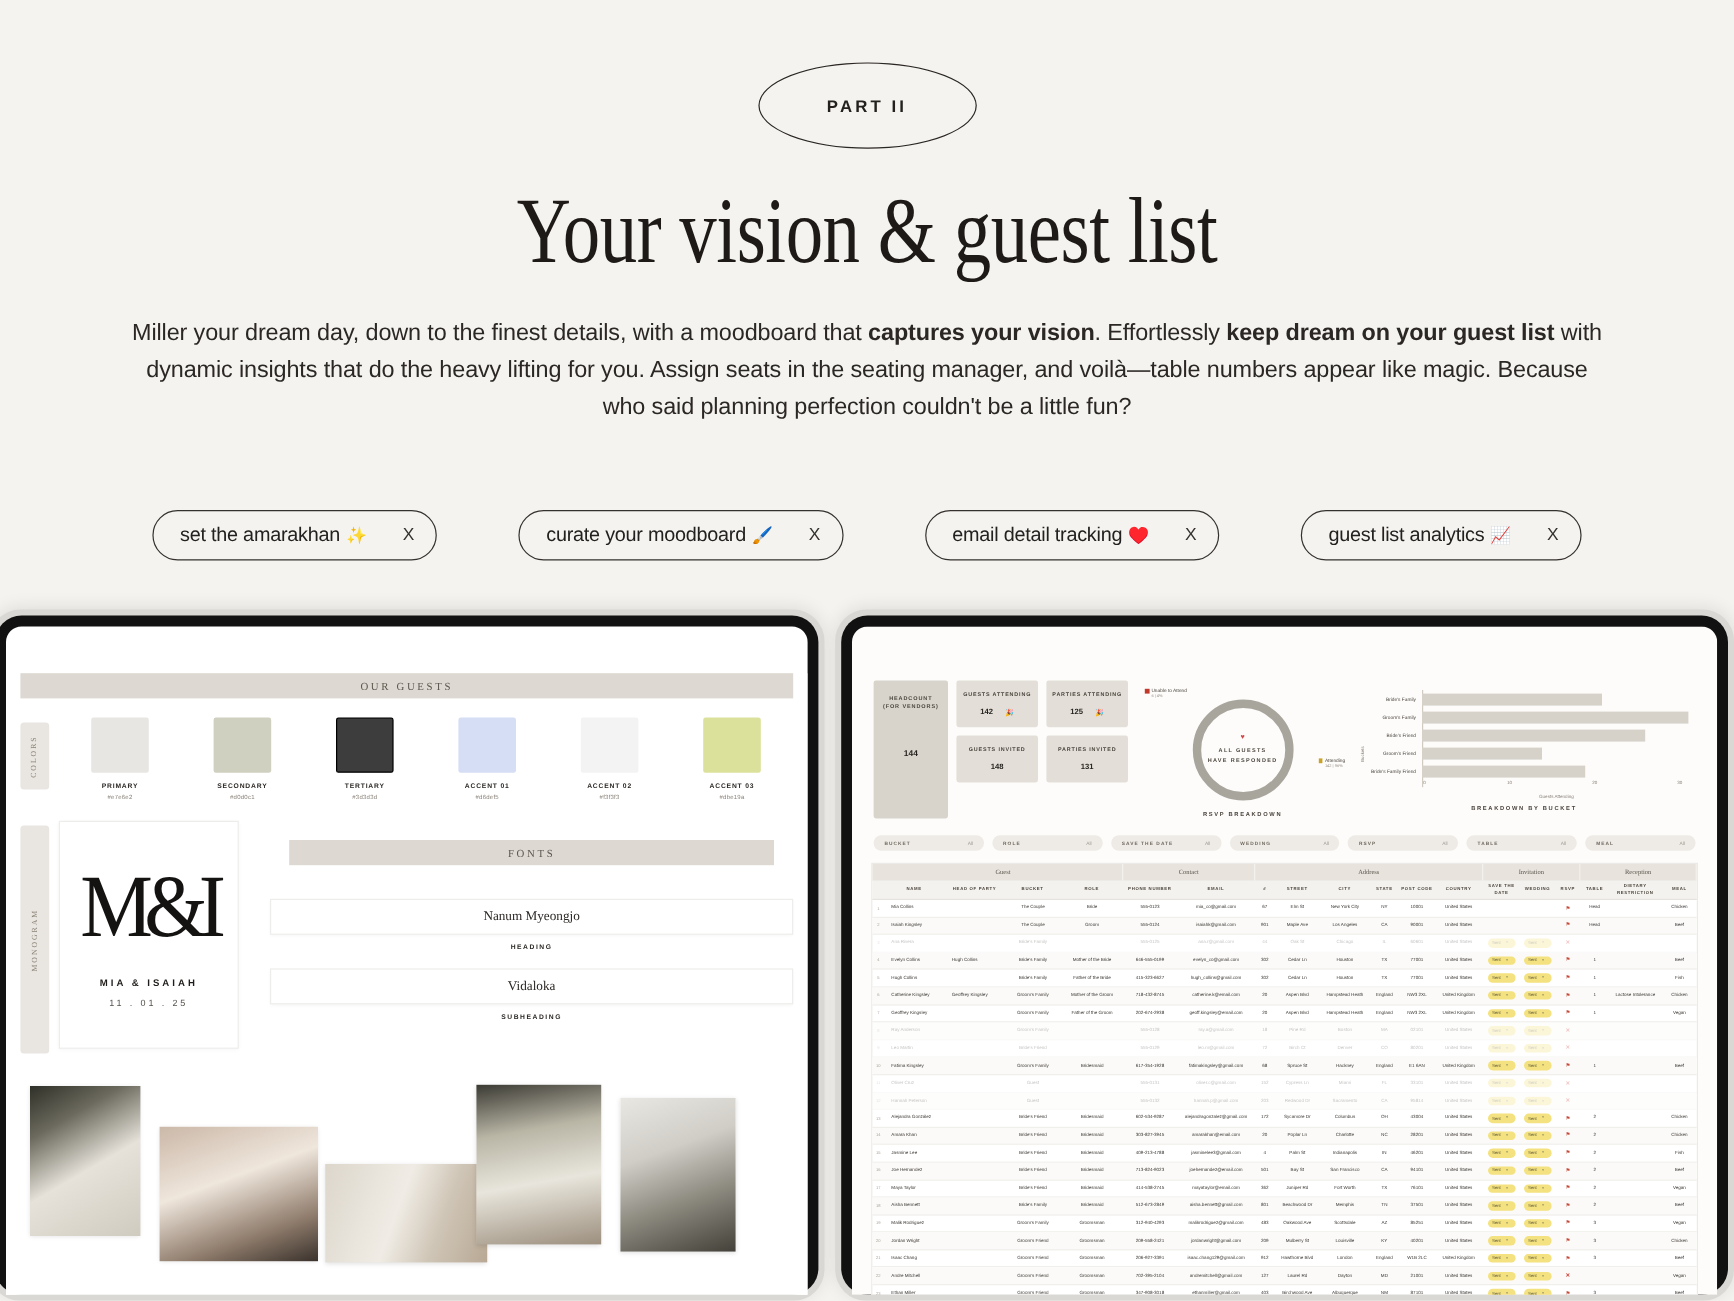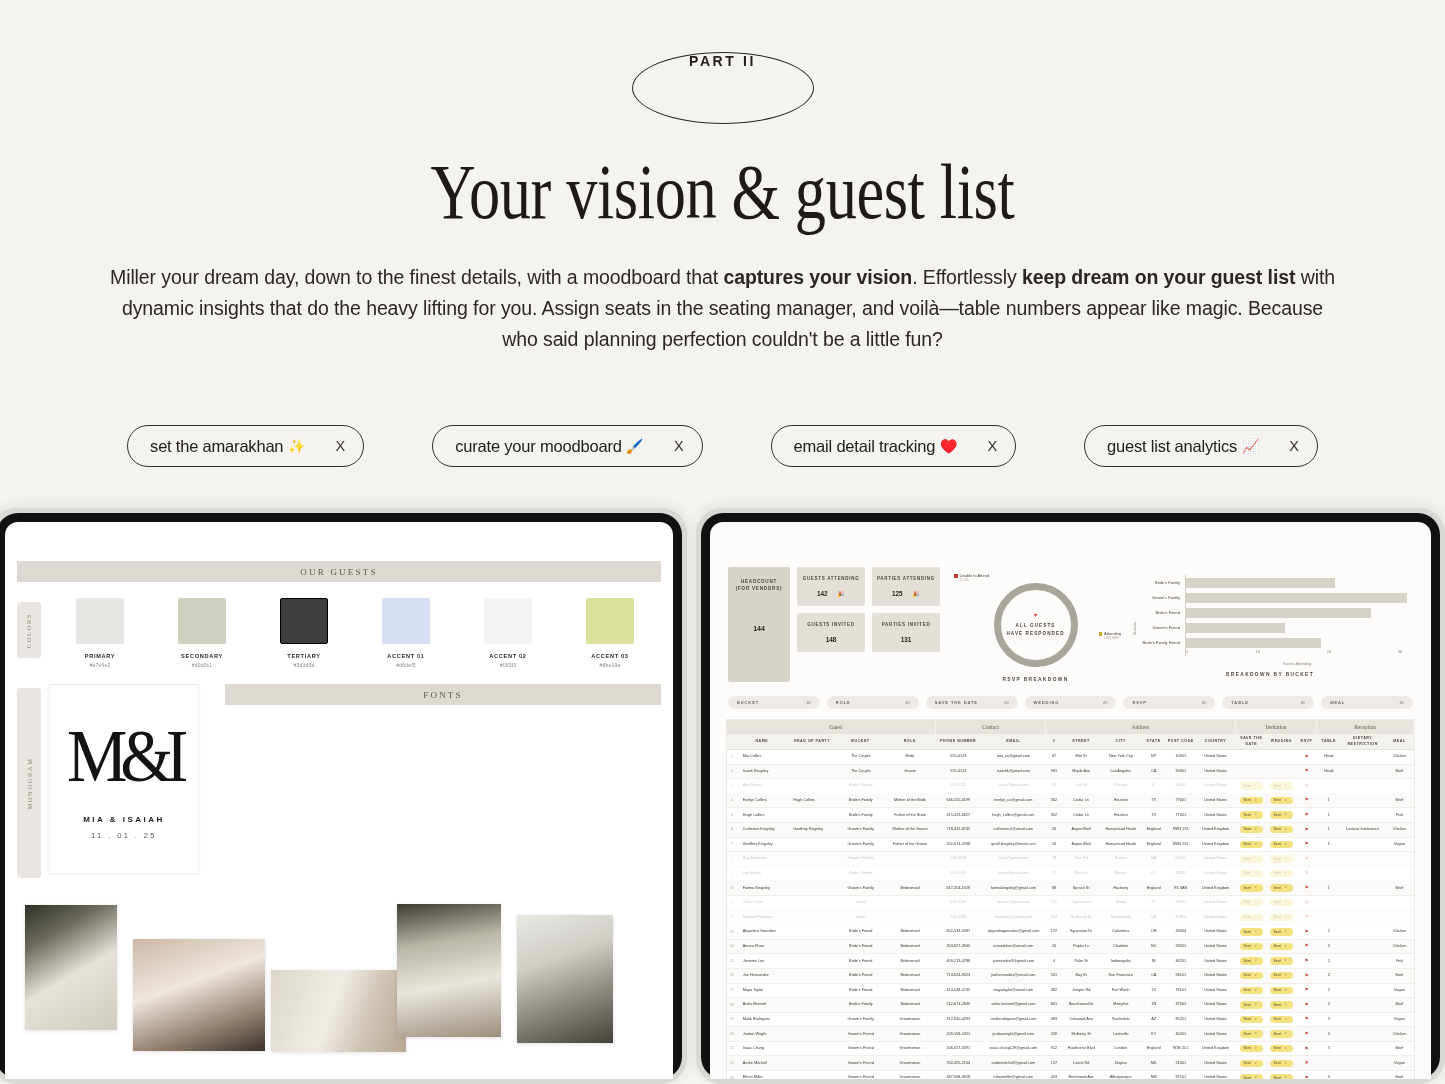--- a/index.html
+++ b/index.html
@@ -12,21 +12,21 @@
   }
 
   
   .hero { position: relative; width: 1445px; padding-top: 52px; }
 
   .part-badge {
     width: 182px; height: 72px;
     margin: 0 auto;
     border: 1.6px solid #2a2623;
     border-radius: 50%;
-    display: flex; justify-content: center;
+    display: flex; align-items: center; justify-content: center;
   }
   .part-badge span {
     font-size: 14px; font-weight: 700; letter-spacing: 2.6px; color: #23201e;
   }
 
   .hero-title {
     margin-top: 30px;
     text-align: center;
     font-family: "Liberation Serif", serif;
     font-size: 78px;
@@ -379,25 +379,37 @@
           <div class="sg-mid">
             <div class="vtab" style="height:190px">
               <span>MONOGRAM</span>
             </div>
             <div class="mono-card">
               <div class="mono-glyph">M&amp;I</div>
               <div class="mono-names">MIA &amp; ISAIAH</div>
               <div class="mono-date">11 . 01 . 25</div>
             </div>
             <div class="fonts-col">
-              <div class="sg-band" style="margin:0">
+              <div class="sg-band" style="margin:16px">
                 <span>FONTS</span>
               </div>
               <div style="height:12px"></div>
               <div id="fonts">
+                  <div>
+                    <div class="font-card">
+                      <span>Nanum Myeongjo</span>
+                    </div>
+                    <div class="font-role">HEADING</div>
+                  </div>
+                  <div>
+                    <div class="font-card">
+                      <span>Vidaloka</span>
+                    </div>
+                    <div class="font-role">SUBHEADING</div>
+                  </div>
                 </div>
             </div>
           </div>
 
 
           <div class="mb-area">
             <div class="mb-img" style="left:8px;top:18px;width:92px;height:125px;background:linear-gradient(150deg,#2f3028 0%,#6c6a5e 25%,#e6e2da 55%,#cfcbbf 100%);"></div>
             <div class="mb-img" style="left:116px;top:52px;width:132px;height:112px;background:linear-gradient(160deg,#cbb8a8 0%,#efe6dc 40%,#8f7c6c 75%,#3a322c 100%);"></div>
             <div class="mb-img" style="left:254px;top:83px;width:135px;height:82px;background:linear-gradient(110deg,#dcd6cb 0%,#f0ece5 45%,#cfc5b6 70%,#b8a894 100%);"></div>
             <div class="mb-img" style="left:380px;top:17px;width:104px;height:133px;background:linear-gradient(170deg,#3b3a33 0%,#b9b6a6 30%,#e8e5dc 60%,#9c8f7e 100%);"></div>

